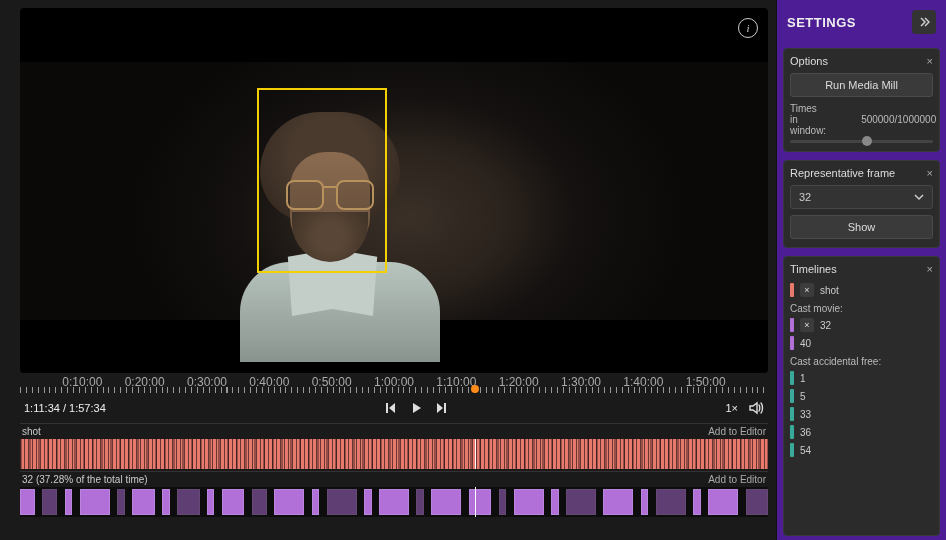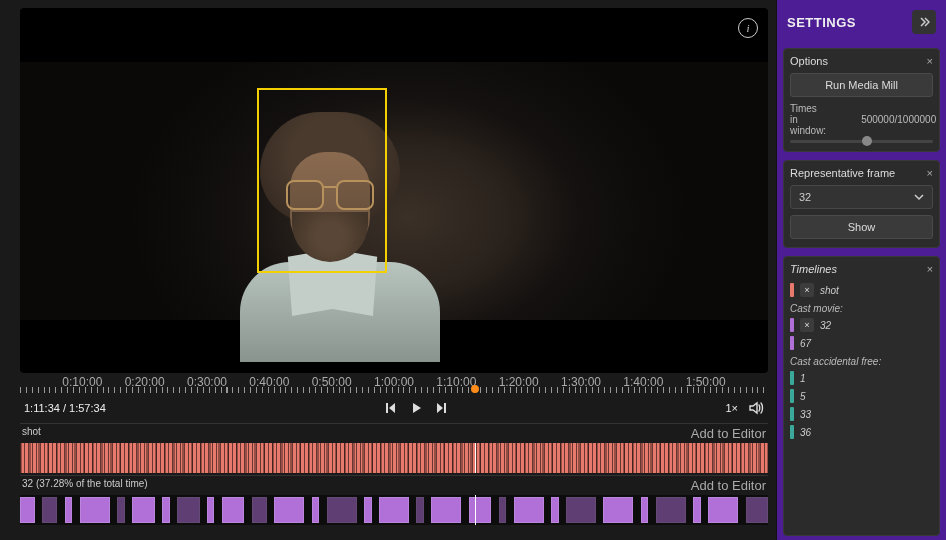--- a/index.html
+++ b/index.html
@@ -190,21 +190,21 @@
     border-top: 1px solid #333;
     margin-top: 2px;
   }
   .track-header {
     display: flex;
     justify-content: space-between;
     font-size: 10px;
     color: #ccc;
     padding: 2px 2px;
   }
-  .add-editor { font-size: 13px; color: #aaa; cursor: pointer; }
+  .add-editor { font-size: 10px; color: #aaa; cursor: pointer; }
   .track-body {
     height: 30px;
     position: relative;
     background: #141414;
     overflow: hidden;
   }
   .track-shot {
     background:
       repeating-linear-gradient(to right, rgba(0,0,0,0.55) 0 1px, transparent 1px 4px),
       repeating-linear-gradient(to right, rgba(0,0,0,0.35) 0 2px, transparent 2px 9px),
@@ -517,54 +517,58 @@
     </div>
     <div class="select">
       <span>32</span>
       <svg width="10" height="10" viewBox="0 0 10 10">
           <path d="M1 3l4 4 4-4" fill="none" stroke="#ccc" stroke-width="1.5"></path>
         </svg>
     </div>
     <div class="btn">Show</div>
   </div>
 
-  <div class="panel" style="flex:1; min-height:0; display:flex; flex-direction:column;font-style:italic;">
+  <div class="panel" style="flex:1; min-height:0; display:flex; flex-direction:column;">
     <div class="panel-title">
       <span>Timelines</span>
       <span class="panel-close">×</span>
     </div>
     <div class="timelines-body" id="timelines-body">
         <div class="tl-item">
           <span class="tl-swatch" style="background: rgb(232, 122, 109);"></span>
           <span class="tl-x">×</span>
           <span>shot</span>
         </div>
         <div class="tl-group-label">Cast movie:</div>
         <div class="tl-item">
           <span class="tl-swatch" style="background: rgb(176, 112, 216);"></span>
           <span class="tl-x">×</span>
           <span>32</span>
         </div>
         <div class="tl-item">
           <span class="tl-swatch" style="background: rgb(176, 112, 216);"></span>
-          <span>67</span>
+          <span>40</span>
         </div>
         <div class="tl-group-label">Cast accidental free:</div>
         <div class="tl-item">
           <span class="tl-swatch" style="background: rgb(58, 168, 154);"></span>
           <span>1</span>
         </div>
         <div class="tl-item">
           <span class="tl-swatch" style="background: rgb(58, 168, 154);"></span>
           <span>5</span>
         </div>
         <div class="tl-item">
           <span class="tl-swatch" style="background: rgb(58, 168, 154);"></span>
           <span>33</span>
         </div>
         <div class="tl-item">
           <span class="tl-swatch" style="background: rgb(58, 168, 154);"></span>
           <span>36</span>
         </div>
+        <div class="tl-item">
+          <span class="tl-swatch" style="background: rgb(58, 168, 154);"></span>
+          <span>54</span>
+        </div>
       </div>
   </div>
 
 </div>
 
 </body></html>

